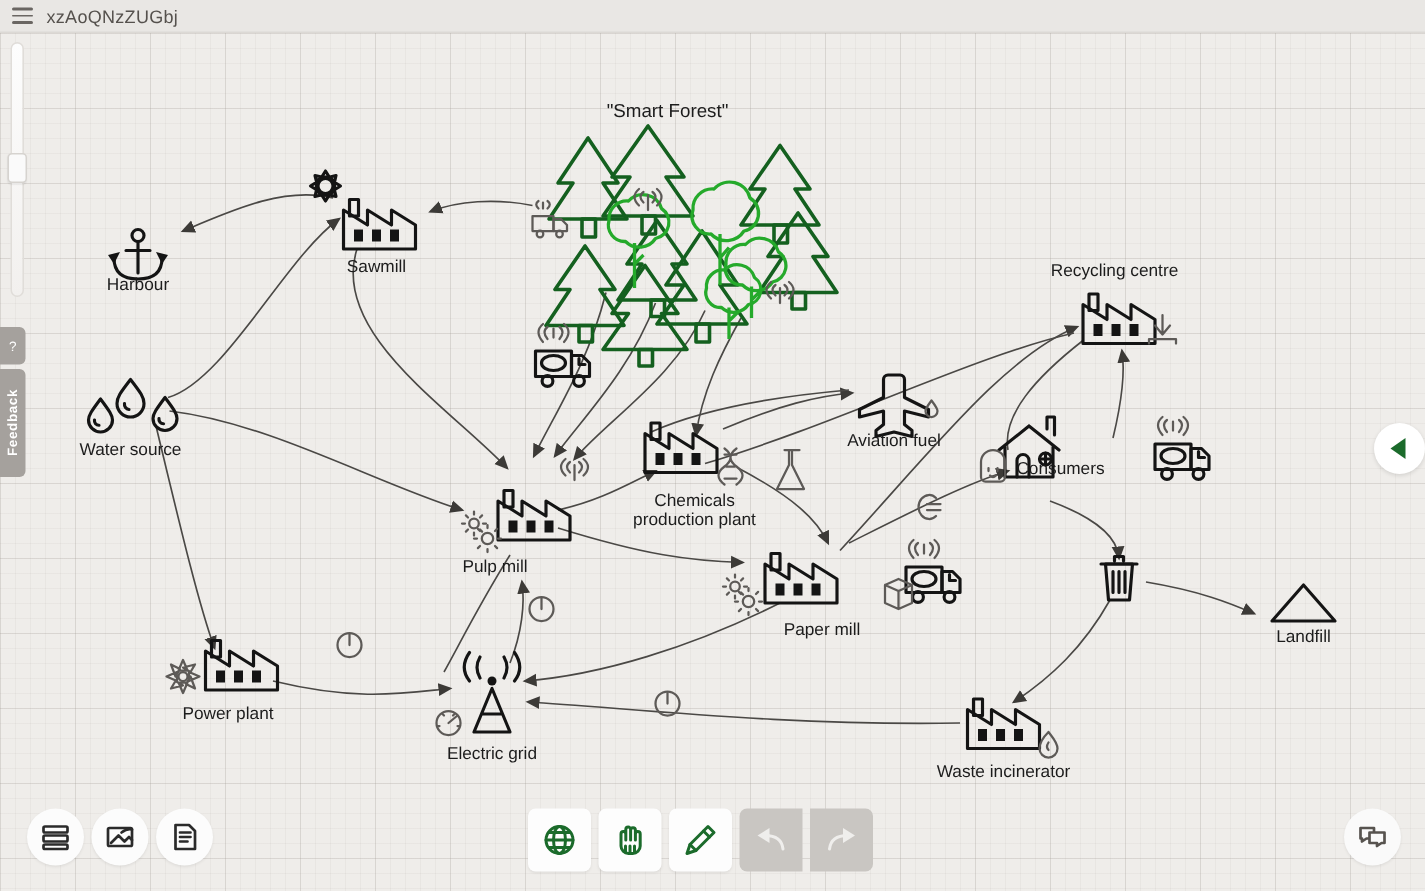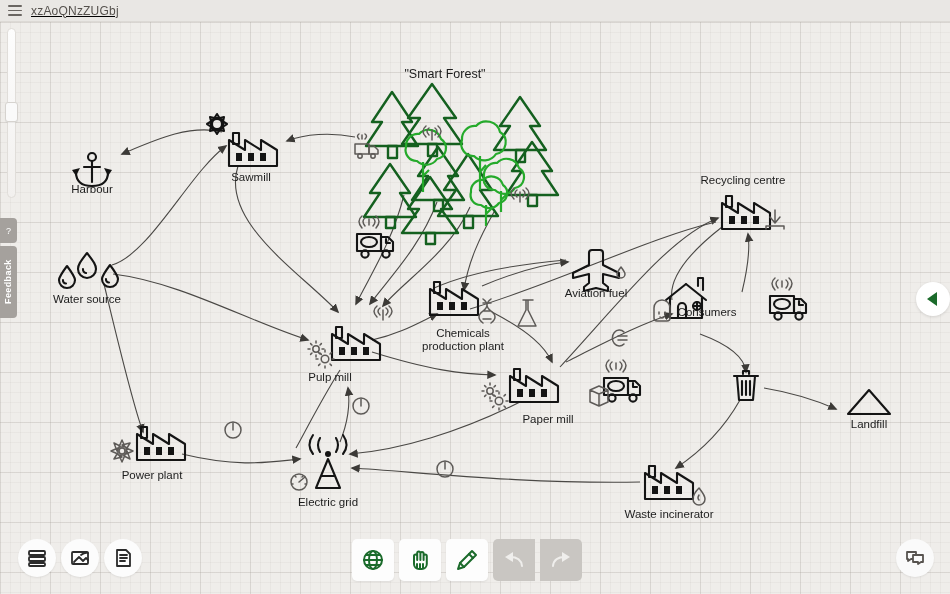--- a/index.html
+++ b/index.html
@@ -20,21 +20,20 @@
       linear-gradient(to bottom, rgba(170,165,160,.10) 1px, transparent 1px);
     background-size:50px 50px,50px 50px,10px 10px,10px 10px;
     background-position:0 0,0 0,0 0,0 0;
   }
   
   #titlebar{
     position:absolute;left:0;top:0;width:950px;height:22px;
     background:#e9e7e4;border-bottom:1px solid #dcd9d5;
     display:flex;align-items:center;gap:9px;padding-left:8px;box-sizing:border-box;
     z-index:40;
-    text-decoration:underline;
   }
   #titlebar .burger{display:flex;flex-direction:column;justify-content:center;gap:3px;width:14px;cursor:pointer;}
   #titlebar .burger i{display:block;height:1.5px;background:#6a6662;border-radius:1px;}
   #titlebar .doc-title{font-size:12px;color:#55514d;letter-spacing:.2px;}
   
   #zoom-slider{
     position:absolute;left:5px;top:28px;width:13px;height:170px;z-index:30;
   }
   #zoom-slider .track{
     position:absolute;left:2px;top:0;width:9px;height:170px;border-radius:5px;

